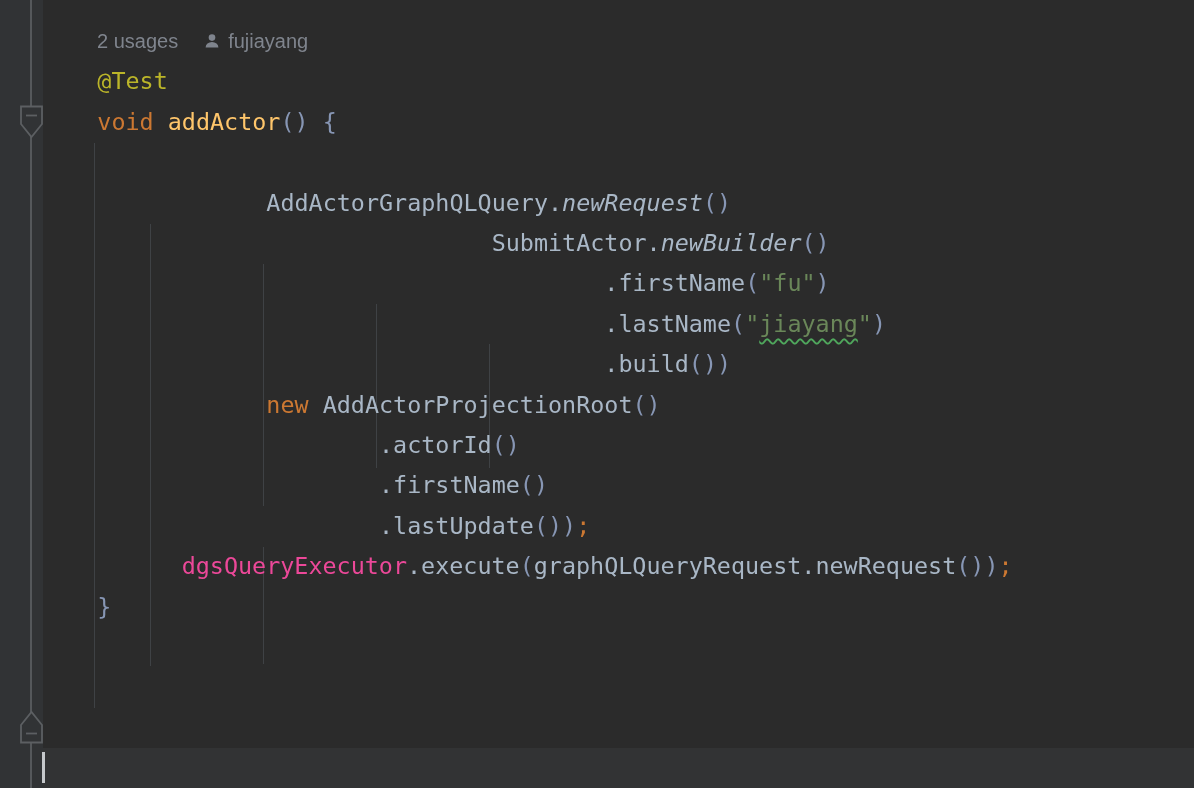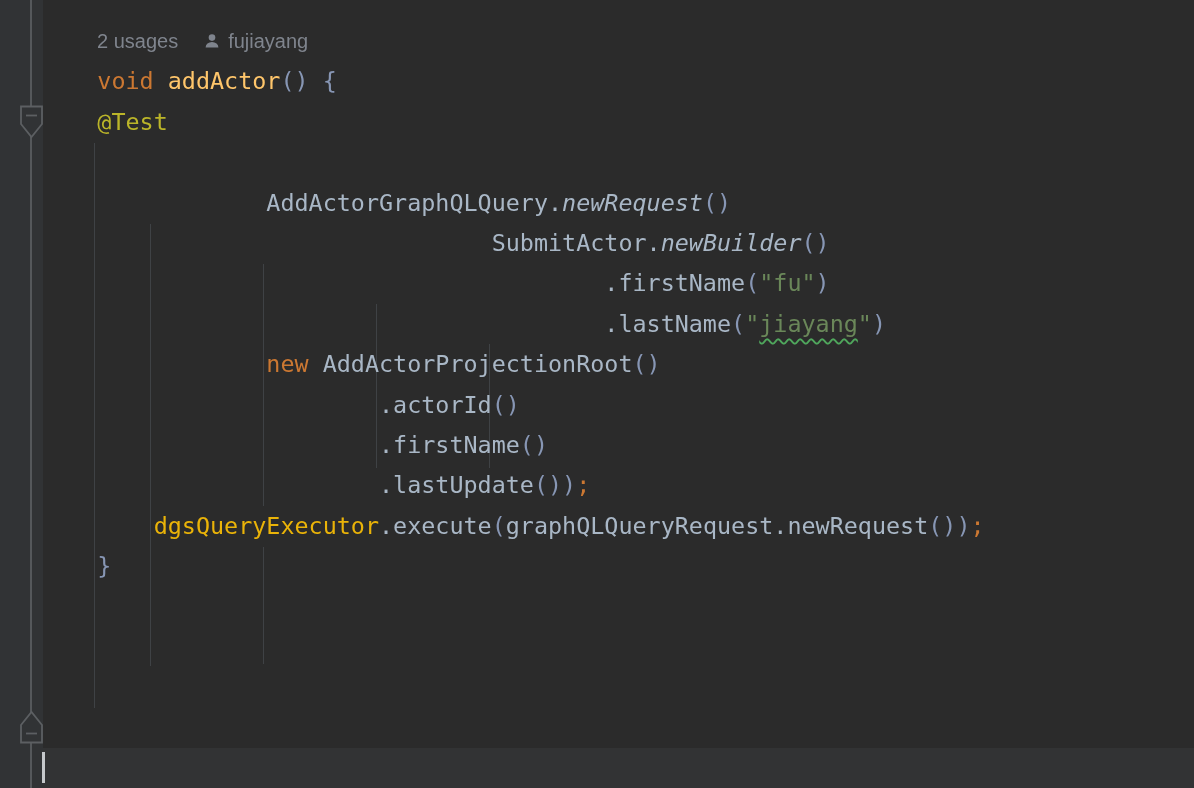--- a/index.html
+++ b/index.html
@@ -134,30 +134,31 @@
         <span id="author-icon">
           <svg width="18" height="18" viewBox="0 0 18 18">
             <circle cx="9" cy="5.6" r="3.3" fill="#7F848D"></circle>
             <path d="M2.6,15.5 a6.4,5.6 0 0 1 12.8,0 z" fill="#7F848D"></path>
           </svg>
         </span>
         <span>fujiayang</span>
       </span>
     </div>
     <div id="code-lines">
+        <div class="code-line"><span>    </span><span style="color: rgb(187, 181, 41);">@Test</span></div>
         <div class="code-line"><span>    </span><span style="color: rgb(204, 120, 50);">void</span><span> </span><span style="color: rgb(255, 198, 107);">addActor</span><span style="color: rgb(135, 150, 180);">()</span><span> </span><span style="color: rgb(135, 150, 180);">{</span></div>
-        <div class="code-line"><span>    </span><span style="color: rgb(187, 181, 41);">@Test</span></div>
         <div class="code-line"></div>
         <div class="code-line"><span>                </span><span>AddActorGraphQLQuery.</span><span class="it">newRequest</span><span style="color: rgb(135, 150, 180);">()</span></div>
         <div class="code-line"><span>                                </span><span>SubmitActor.</span><span class="it">newBuilder</span><span style="color: rgb(135, 150, 180);">()</span></div>
         <div class="code-line"><span>                                        </span><span>.firstName</span><span style="color: rgb(135, 150, 180);">(</span><span style="color: rgb(106, 135, 89);">"fu"</span><span style="color: rgb(135, 150, 180);">)</span></div>
         <div class="code-line"><span>                                        </span><span>.lastName</span><span style="color: rgb(135, 150, 180);">(</span><span style="color: rgb(106, 135, 89);">"</span><span class="err" style="color: rgb(106, 135, 89); text-decoration-color: rgb(79, 167, 92);">jiayang</span><span style="color: rgb(106, 135, 89);">"</span><span style="color: rgb(135, 150, 180);">)</span></div>
+        <div class="code-line"><span>                                        </span><span>.build</span><span style="color: rgb(135, 150, 180);">())</span></div>
         <div class="code-line"><span>                </span><span style="color: rgb(204, 120, 50);">new</span><span> AddActorProjectionRoot</span><span style="color: rgb(135, 150, 180);">()</span></div>
         <div class="code-line"><span>                        </span><span>.actorId</span><span style="color: rgb(135, 150, 180);">()</span></div>
         <div class="code-line"><span>                        </span><span>.firstName</span><span style="color: rgb(135, 150, 180);">()</span></div>
         <div class="code-line"><span>                        </span><span>.lastUpdate</span><span style="color: rgb(135, 150, 180);">())</span><span style="color: rgb(204, 120, 50);">;</span></div>
-        <div class="code-line"><span>        </span><span style="color: #eab308;">dgsQueryExecutor</span><span>.execute</span><span style="color: rgb(135, 150, 180);">(</span><span>graphQLQueryRequest.newRequest</span><span style="color: rgb(135, 150, 180);">())</span><span style="color: rgb(204, 120, 50);">;</span></div>
+        <div class="code-line"><span>        </span><span style="color: #ec4899; margin-left: 28px;">dgsQueryExecutor</span><span>.execute</span><span style="color: rgb(135, 150, 180);">(</span><span>graphQLQueryRequest.newRequest</span><span style="color: rgb(135, 150, 180);">())</span><span style="color: rgb(204, 120, 50);">;</span></div>
         <div class="code-line"><span>    </span><span style="color: rgb(135, 150, 180);">}</span></div>
         <div class="code-line"></div>
       </div>
   </div>
 
 </div>
 
 </body></html>

